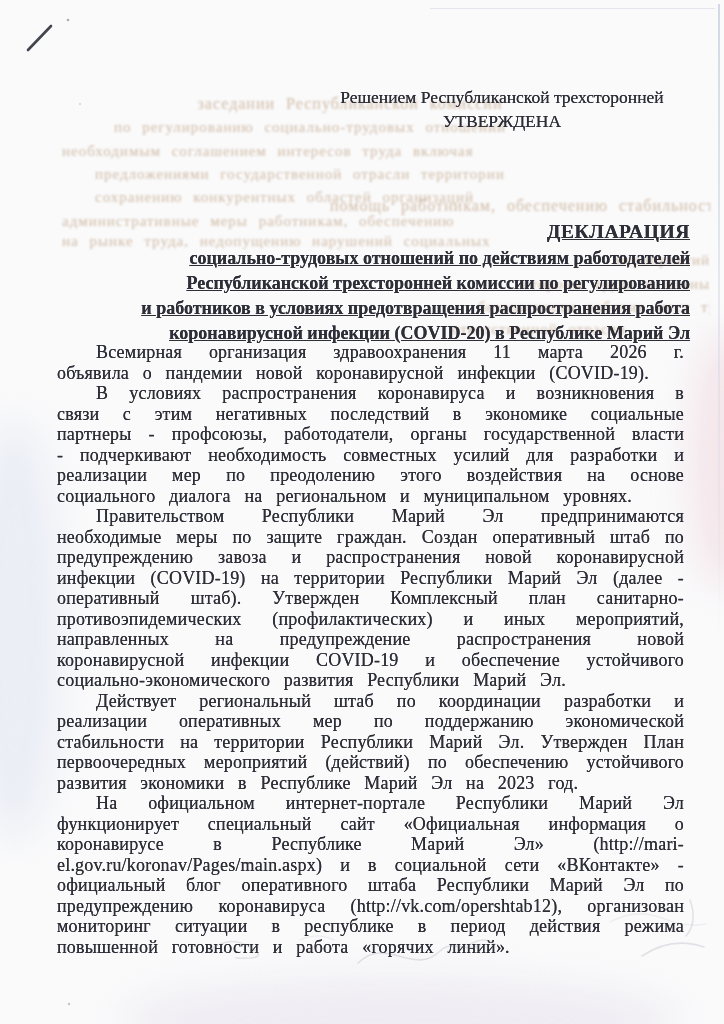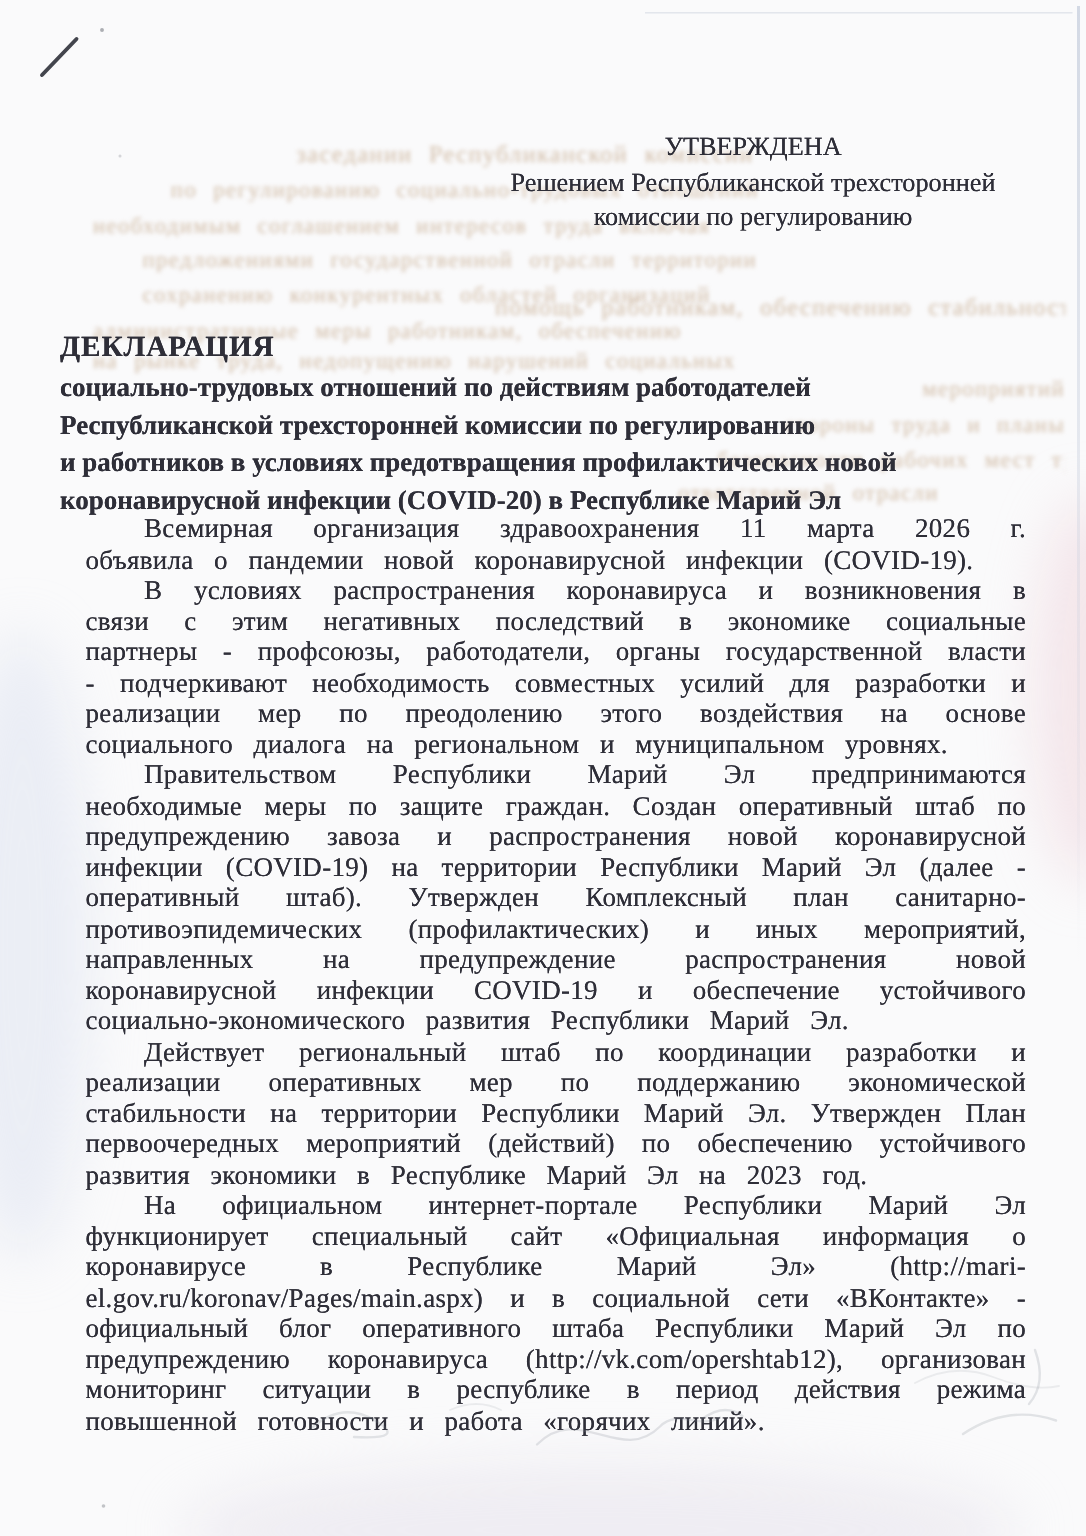--- a/index.html
+++ b/index.html
@@ -17,22 +17,22 @@
   .edge{position:absolute;pointer-events:none;}
   .edge-right{left:718px;top:4px;width:2px;height:640px;background:linear-gradient(#c6cedd,rgba(198,206,221,0));opacity:.75;}
   .edge-top{left:430px;top:8px;width:285px;height:1px;background:#d4d9e2;opacity:.6;}
 
   .approval{
     position:absolute;left:316px;top:86px;width:372px;
     font-size:17.5px;line-height:23.5px;text-align:center;
     text-shadow:0 0 .4px #2e2e38;
   }
   .title-block{
-    position:absolute;left:40px;top:221px;width:650px;text-align:left;
-    font-weight:bold;text-shadow:0 0 .4px #2e2e38;
+    position:absolute;left:40px;top:221px;width:650px;text-align:right;
+    font-weight:bold;text-shadow:0 0 .4px #2e2e38;text-decoration:underline;
   }
   .doc-title{font-size:19.5px;letter-spacing:.6px;margin:0 0 3px 0;}
   .subtitle{font-size:18px;line-height:25px;}
 
   .body-text{
     position:absolute;left:57px;top:342px;width:627px;
     font-size:18px;line-height:20.5px;text-align:justify;
     word-spacing:9px;letter-spacing:.2px;
     text-shadow:0 0 .4px #33333c;
   }
@@ -77,31 +77,30 @@
     </div>
 
   <svg class="marks" width="724" height="1024">
     <line x1="28" y1="50" x2="51" y2="26" stroke="#43454d" stroke-width="2.6" stroke-linecap="round"></line>
     <circle cx="68" cy="20" r="1.3" fill="#8a8d94" opacity="0.7"></circle>
     <circle cx="80" cy="104" r="1" fill="#9a9da4" opacity="0.4"></circle>
     <circle cx="69" cy="1004" r="1.2" fill="#8a8d94" opacity="0.5"></circle>
   </svg>
 
   <div class="approval">
+    <div>Решением Республиканской трехсторонней</div>
     <div>УТВЕРЖДЕНА</div>
-    <div>Решением Республиканской трехсторонней</div>
-    <div>комиссии по регулированию</div>
   </div>
 
   <div class="title-block">
     <div class="doc-title">ДЕКЛАРАЦИЯ</div>
     <div class="subtitle">
       <div>социально-трудовых отношений по действиям работодателей</div>
       <div>Республиканской трехсторонней комиссии по регулированию</div>
-      <div>и работников в условиях предотвращения профилактических новой</div>
+      <div>и работников в условиях предотвращения распространения работа</div>
       <div>коронавирусной инфекции (COVID-20) в Республике Марий Эл</div>
     </div>
   </div>
 
   <div class="body-text">
     <p>Всемирная организация здравоохранения 11 марта 2026 г. объявила о пандемии новой коронавирусной инфекции (COVID-19).</p>
     <p>В условиях распространения коронавируса и возникновения в связи с этим негативных последствий в экономике социальные партнеры - профсоюзы, работодатели, органы государственной власти - подчеркивают необходимость совместных усилий для разработки и реализации мер по преодолению этого воздействия на основе социального диалога на региональном и муниципальном уровнях.</p>
     <p>Правительством Республики Марий Эл предпринимаются необходимые меры по защите граждан. Создан оперативный штаб по предупреждению завоза и распространения новой коронавирусной инфекции (COVID-19) на территории Республики Марий Эл (далее - оперативный штаб). Утвержден Комплексный план санитарно-противоэпидемических (профилактических) и иных мероприятий, направленных на предупреждение распространения новой коронавирусной инфекции COVID-19 и обеспечение устойчивого социально-экономического развития Республики Марий Эл.</p>
     <p>Действует региональный штаб по координации разработки и реализации оперативных мер по поддержанию экономической стабильности на территории Республики Марий Эл. Утвержден План первоочередных мероприятий (действий) по обеспечению устойчивого развития экономики в Республике Марий Эл на 2023 год.</p>
     <p>На официальном интернет-портале Республики Марий Эл функционирует специальный сайт «Официальная информация о коронавирусе в Республике Марий Эл» (http://mari-el.gov.ru/koronav/Pages/main.aspx) и в социальной сети «ВКонтакте» - официальный блог оперативного штаба Республики Марий Эл по предупреждению коронавируса (http://vk.com/opershtab12), организован мониторинг ситуации в республике в период действия режима повышенной готовности и работа «горячих линий».</p>

